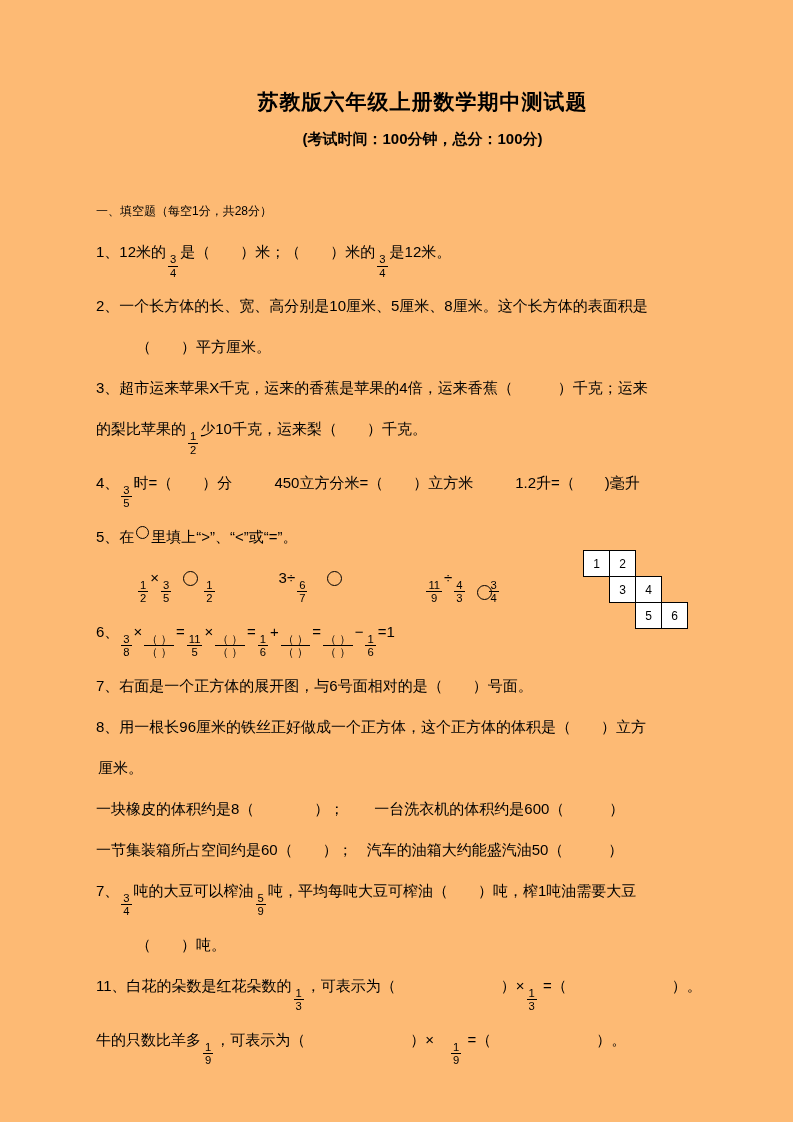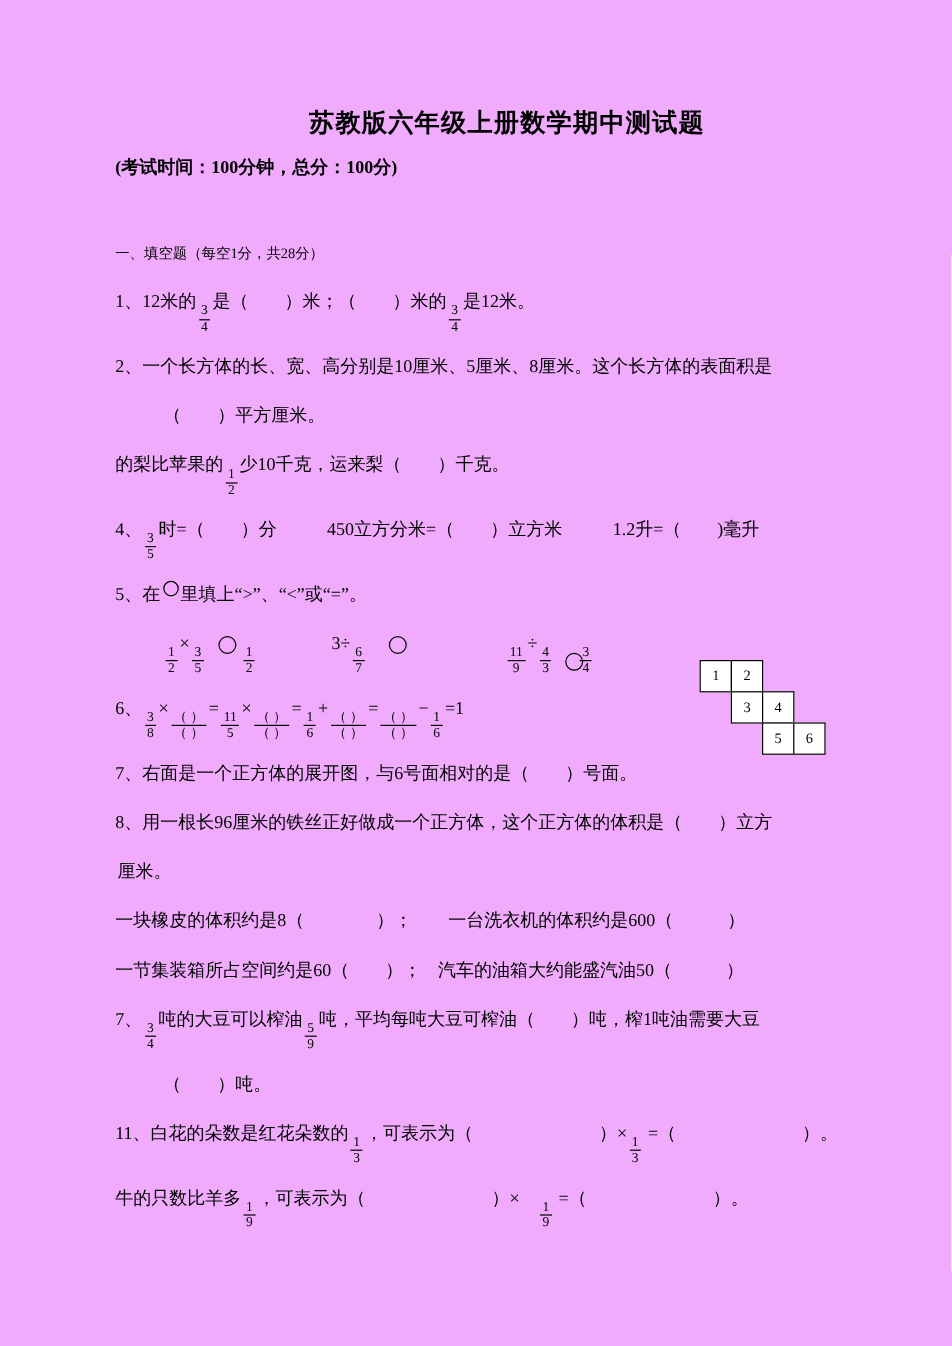--- a/index.html
+++ b/index.html
@@ -1,31 +1,31 @@
 <!DOCTYPE html>
 <html><head>
 <meta charset="utf-8">
 <style>
   * { margin:0; padding:0; box-sizing:border-box; }
   html,body { background:#ffffff; }
   .page {
     position:relative;
     width:793px; height:1122px;
-    background:#f0abfc;
+    background:#fdba74;
     color:#000;
-    font-family:Liberation Serif, serif;
+    font-family:Liberation Sans, sans-serif;
     padding:88px 44px 40px 96px;
     overflow:hidden;
   }
   .doc-title {
     text-align:center; font-size:21px; font-weight:bold;
     letter-spacing:1px; margin-bottom:14px;
   }
   .doc-subtitle {
-    text-align:left; font-size:15px; font-weight:bold; margin-bottom:48px;
+    text-align:center; font-size:15px; font-weight:bold; margin-bottom:48px;
   }
   .section-heading { font-size:12px; line-height:28px; margin-bottom:13px; }
   .line {
     font-size:15px; line-height:28px; margin-bottom:13px;
     white-space:nowrap;
   }
   .frac {
     display:inline-flex; flex-direction:column; align-items:center;
     vertical-align:-0.55em; font-size:0.75em; line-height:1.1;
     margin:0 2px; text-align:center;
@@ -59,20 +59,21 @@
   <div id="questions">
       <div class="line"><span>1、12米的</span><span class="frac">
           <span class="num">3</span>
           <span class="den">4</span>
         </span><span>是（　　）米；（　　）米的</span><span class="frac">
           <span class="num">3</span>
           <span class="den">4</span>
         </span><span>是12米。</span></div>
       <div class="line"><span>2、一个长方体的长、宽、高分别是10厘米、5厘米、8厘米。这个长方体的表面积是</span></div>
       <div class="line" style="padding-left: 40px;"><span>（　　）平方厘米。</span></div>
+      <div class="line"><span>3、超市运来苹果X千克，运来的香蕉是苹果的4倍，运来香蕉（　　　）千克；运来</span></div>
       <div class="line"><span>的梨比苹果的</span><span class="frac">
           <span class="num">1</span>
           <span class="den">2</span>
         </span><span>少10千克，运来梨（　　）千克。</span></div>
       <div class="line"><span>4、</span><span class="frac">
           <span class="num">3</span>
           <span class="den">5</span>
         </span><span>时=（　　）分</span><span class="sp" style="width: 42px;"></span><span>450立方分米=（　　）立方米</span><span class="sp" style="width: 42px;"></span><span>1.2升=（　　)毫升</span></div>
       <div class="line"><span>5、在</span><span class="cmp-circle small"></span><span>里填上“&gt;”、“&lt;”或“=”。</span></div>
       <div class="line" style="padding-left: 40px;"><span class="frac">

